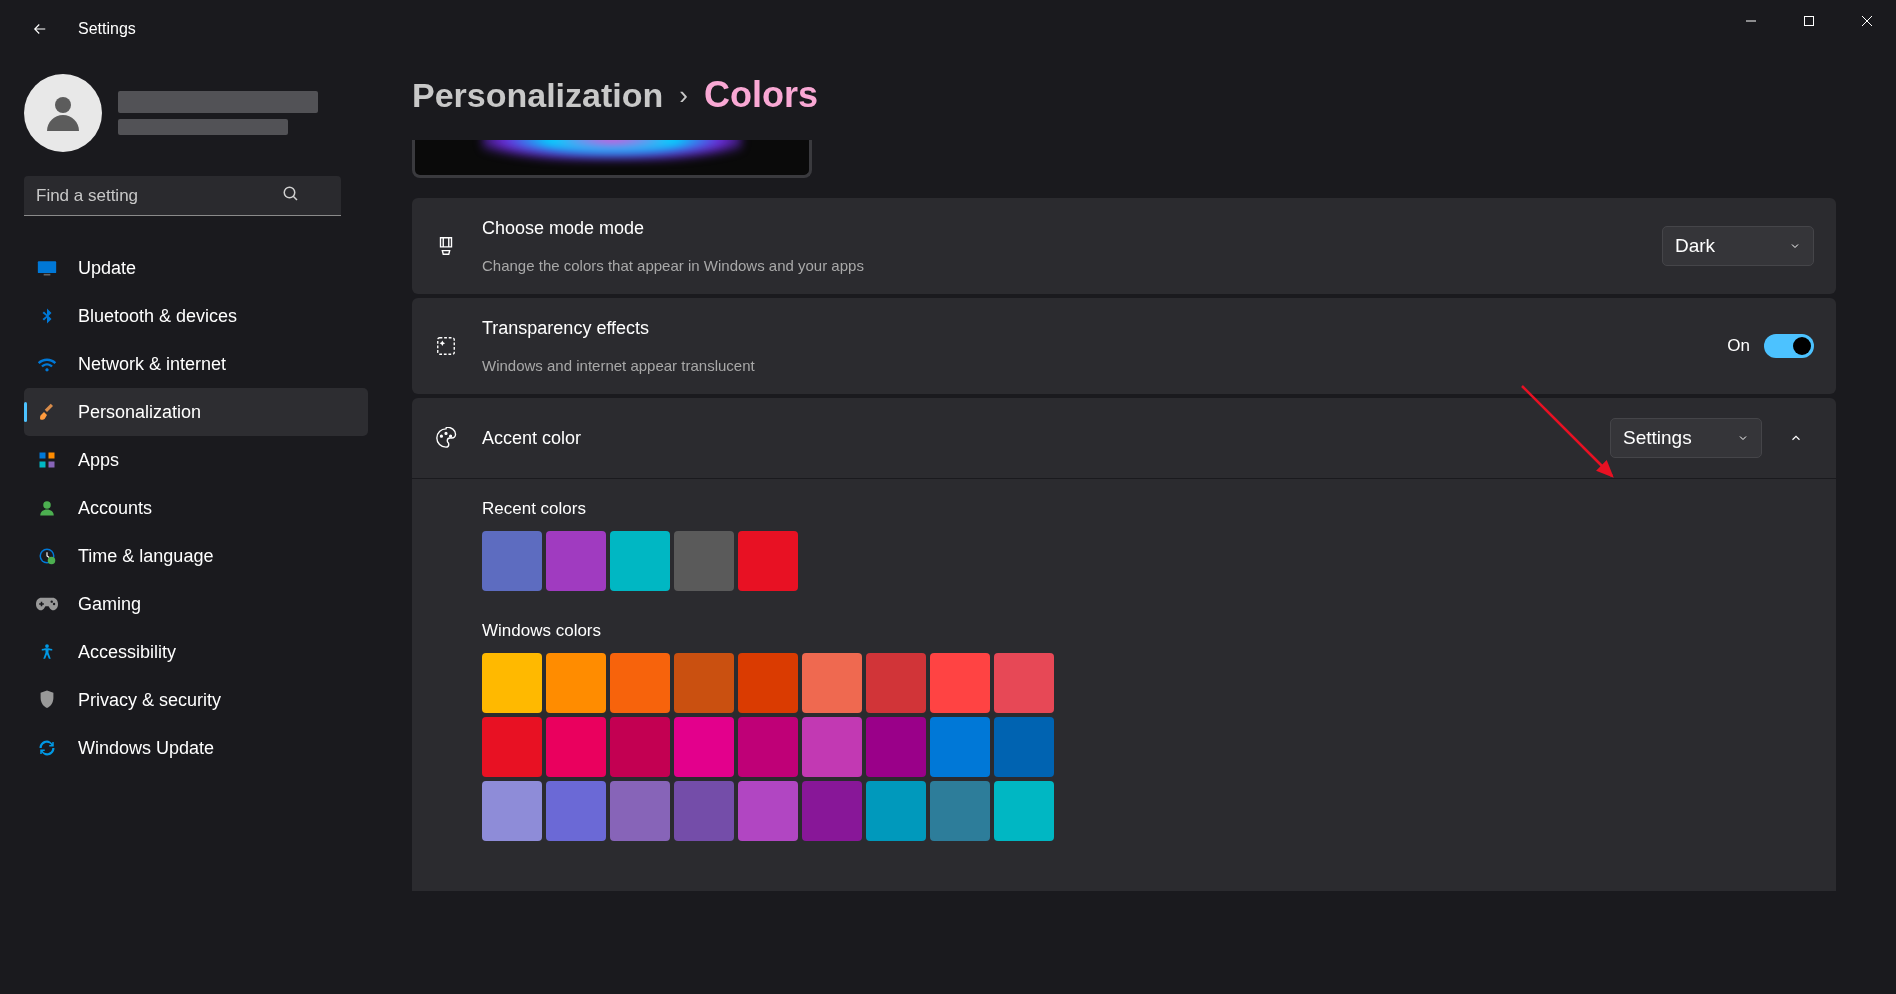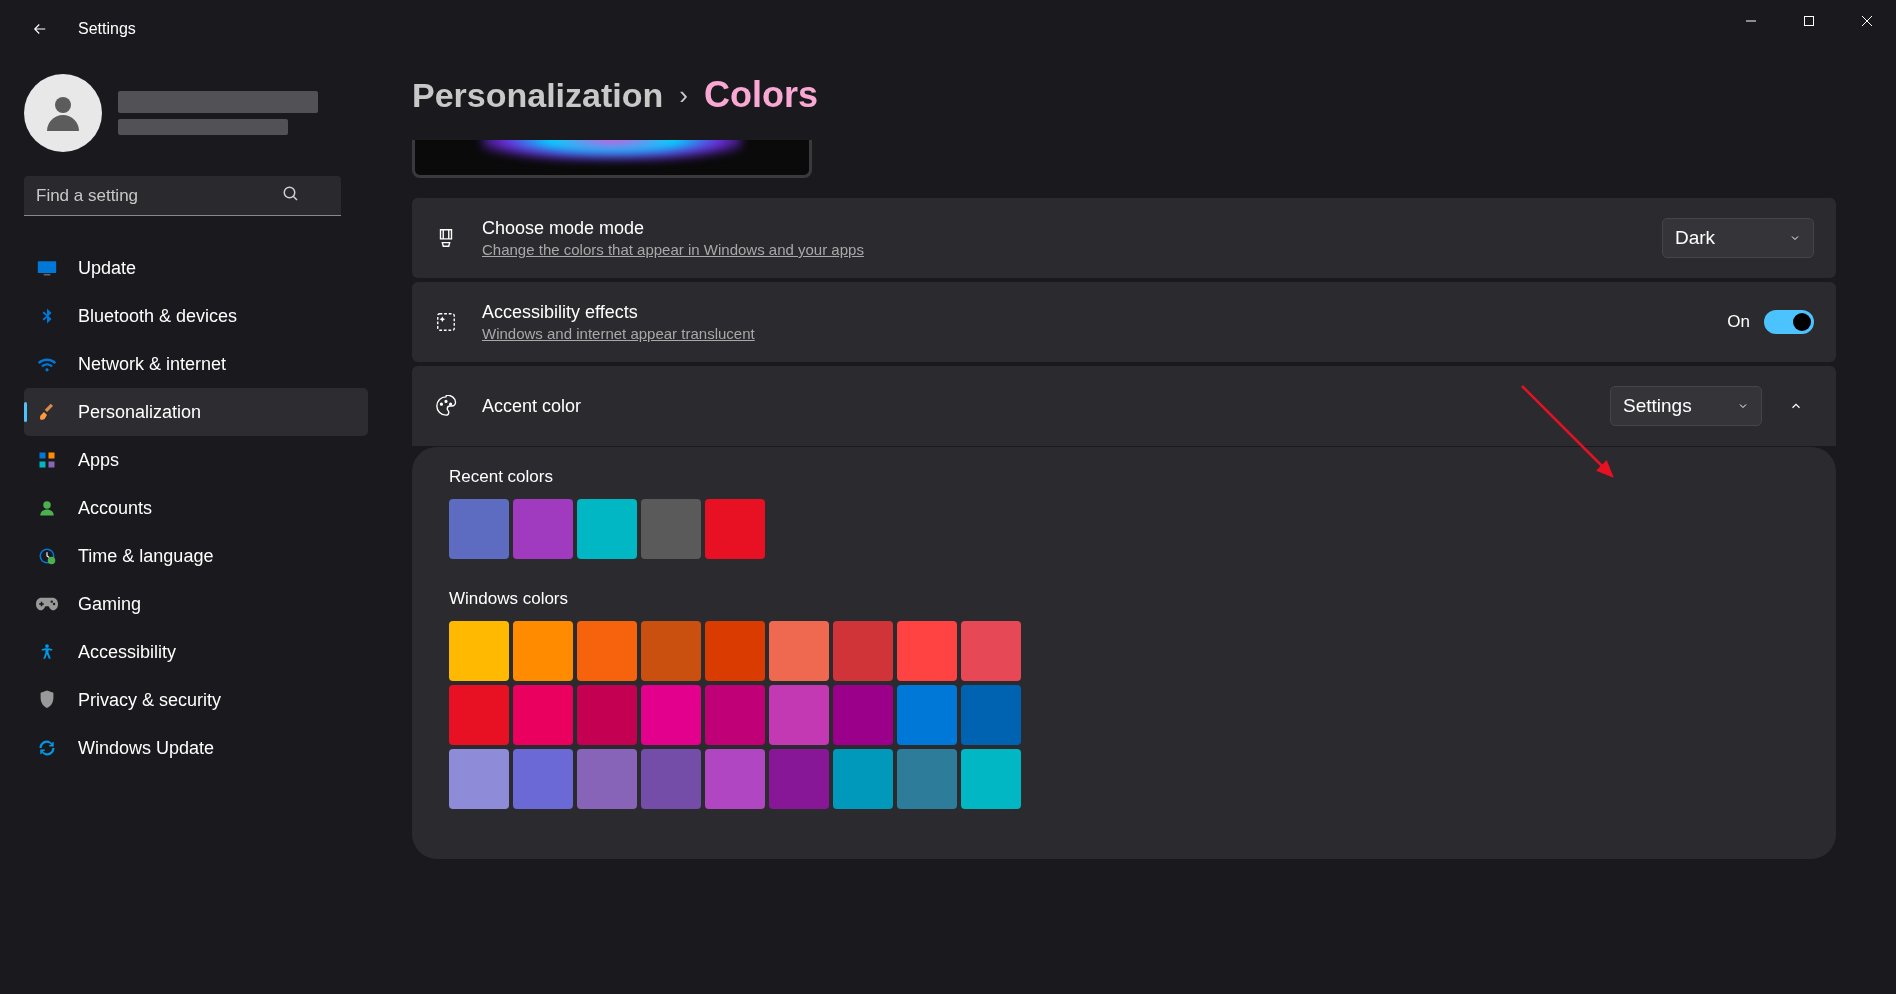--- a/index.html
+++ b/index.html
@@ -46,39 +46,39 @@
 
 
 .preview-box { width: 400px; height: 38px; border-radius: 0 0 8px 8px; overflow: hidden; margin-bottom: 20px; position: relative; background: #0a0a0a; border: 3px solid #3a3a3e; border-top: none; }
 .preview-glow { position: absolute; top: -20px; left: 50%; transform: translateX(-50%); width: 260px; height: 40px; background: radial-gradient(ellipse, #ff3dd4 0%, #00d4ff 35%, #6b2bd9 60%, transparent 80%); filter: blur(4px); }
 
 
 .card { background: #2b2b2f; border-radius: 6px; margin-bottom: 4px; display: flex; align-items: center; padding: 20px 22px; }
 .card-icon { width: 24px; height: 24px; margin-right: 24px; display: flex; align-items: center; justify-content: center; }
 .card-text { flex: 1; }
 .card-title { font-size: 18px; font-weight: 400; color: #fff; }
-.card-sub { font-size: 15px; color: #a8a8a8; margin-top: 2px; text-decoration: underline; }
+.card-sub { font-size: 15px; color: #a8a8a8; margin-top: 18px; }
 
 
 .dropdown { background: #353539; border: 1px solid #454549; border-radius: 5px; height: 40px; min-width: 152px; padding: 0 12px; display: flex; align-items: center; justify-content: space-between; cursor: pointer; gap: 30px; }
 .dropdown-label { font-size: 19px; }
 .chev { width: 12px; height: 12px; }
 
 
 .toggle-row { display: flex; align-items: center; gap: 14px; }
 .toggle-state { font-size: 17px; }
 .toggle { width: 50px; height: 24px; background: #4cc2ff; border-radius: 12px; position: relative; cursor: pointer; }
 .toggle-thumb { position: absolute; right: 3px; top: 3px; width: 18px; height: 18px; background: #000; border-radius: 50%; }
 
 
 .expand { width: 36px; height: 36px; display: flex; align-items: center; justify-content: center; margin-left: 16px; cursor: pointer; }
 
 
 .accent-card { background: #2b2b2f; border-radius: 6px 6px 0 0; margin-bottom: 0; }
-.accent-body { background: #2b2b2f; padding: 20px 22px 20px 37px; border-top: 1px solid #1a1a1e; border-radius: 25px; }
+.accent-body { background: #2b2b2f; padding: 20px 22px 20px 70px; border-top: 1px solid #1a1a1e; }
 .color-section-title { font-size: 17px; color: #fff; margin-bottom: 12px; }
 .color-grid { display: flex; flex-wrap: wrap; gap: 4px; margin-bottom: 30px; }
 .swatch { width: 60px; height: 60px; border-radius: 4px; cursor: pointer; }
 .color-grid.windows { width: 580px; }
 
 
 .arrow-anno { position: absolute; top: 381px; left: 1517px; pointer-events: none; }
 .arrow-anno svg { width: 110px; height: 110px; }
 
 ::-webkit-scrollbar { width: 8px; }
@@ -274,21 +274,21 @@
     </div>
 
     <div class="card">
       <div class="card-icon">
         <svg width="22" height="22" viewBox="0 0 24 24" fill="none" stroke="#fff" stroke-width="1.5" stroke-dasharray="3 2">
             <rect x="3" y="3" width="18" height="18" rx="2"></rect>
             <path d="M8 6l1 2 2 1-2 1-1 2-1-2-2-1 2-1z" fill="#fff" stroke="none"></path>
           </svg>
       </div>
       <div class="card-text">
-        <div class="card-title">Accessibility effects</div>
+        <div class="card-title">Transparency effects</div>
         <div class="card-sub">Windows and internet appear translucent</div>
       </div>
       <div class="toggle-row">
         <span class="toggle-state">On</span>
         <div class="toggle">
             <div class="toggle-thumb"></div>
           </div>
       </div>
     </div>
 

